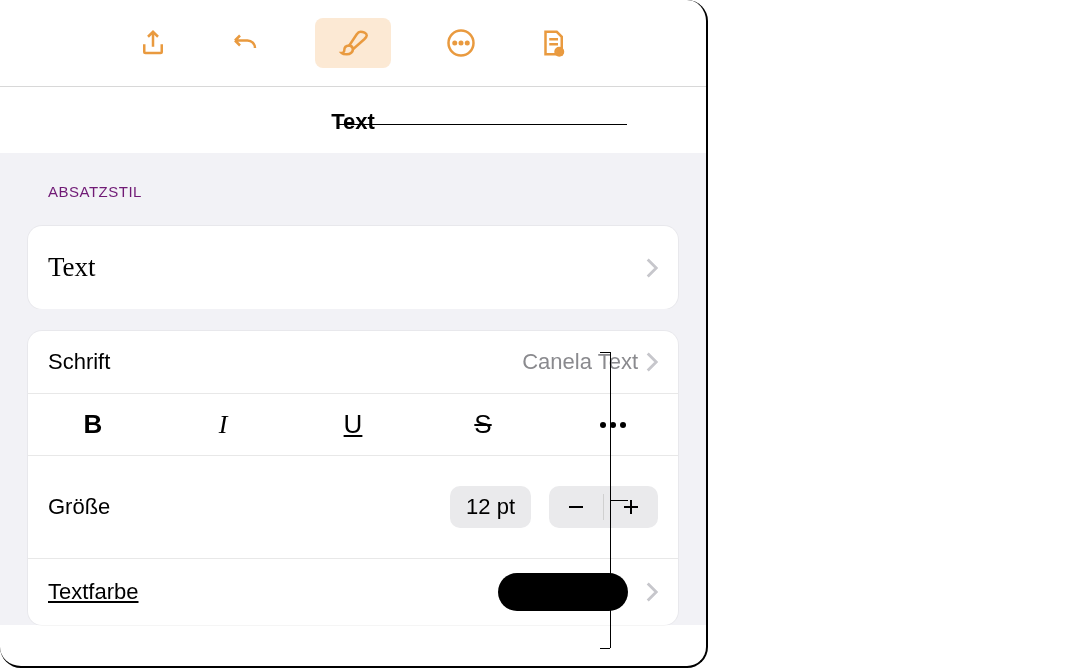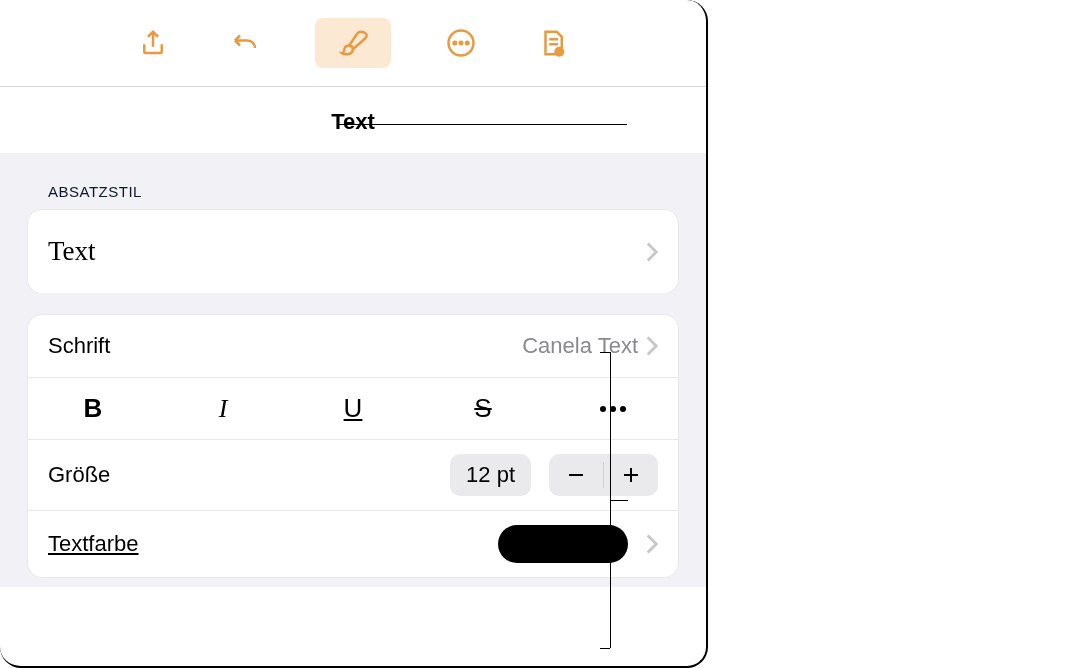--- a/index.html
+++ b/index.html
@@ -55,24 +55,24 @@
       font-size: 22px;
       font-weight: 600;
       padding: 22px 0 18px;
       color: #000;
     }
     .content {
       padding: 0 28px;
     }
     .section-label {
       font-size: 15px;
-      color: #0f172a;
+      color: #701a75;
       letter-spacing: 0.5px;
       text-transform: uppercase;
-      padding: 30px 20px 10px;
+      padding: 30px 20px 26px;
     }
     .card {
       background: #fff;
       border-radius: 14px;
       box-shadow: 0 0 0 1px rgba(0,0,0,0.04);
       overflow: hidden;
     }
     .row {
       display: flex;
       align-items: center;
@@ -122,21 +122,21 @@
       justify-content: center;
       font-size: 26px;
       color: #000;
       cursor: pointer;
       height: 100%;
     }
     .size-row {
       display: flex;
       align-items: center;
       justify-content: space-between;
-      padding: 14px 20px;
+      padding: 30px 20px;
       border-top: 1px solid #e8e8e8;
     }
     .size-controls {
       display: flex;
       align-items: center;
       gap: 18px;
     }
     .size-value {
       background: #eaeaec;
       padding: 8px 16px;

